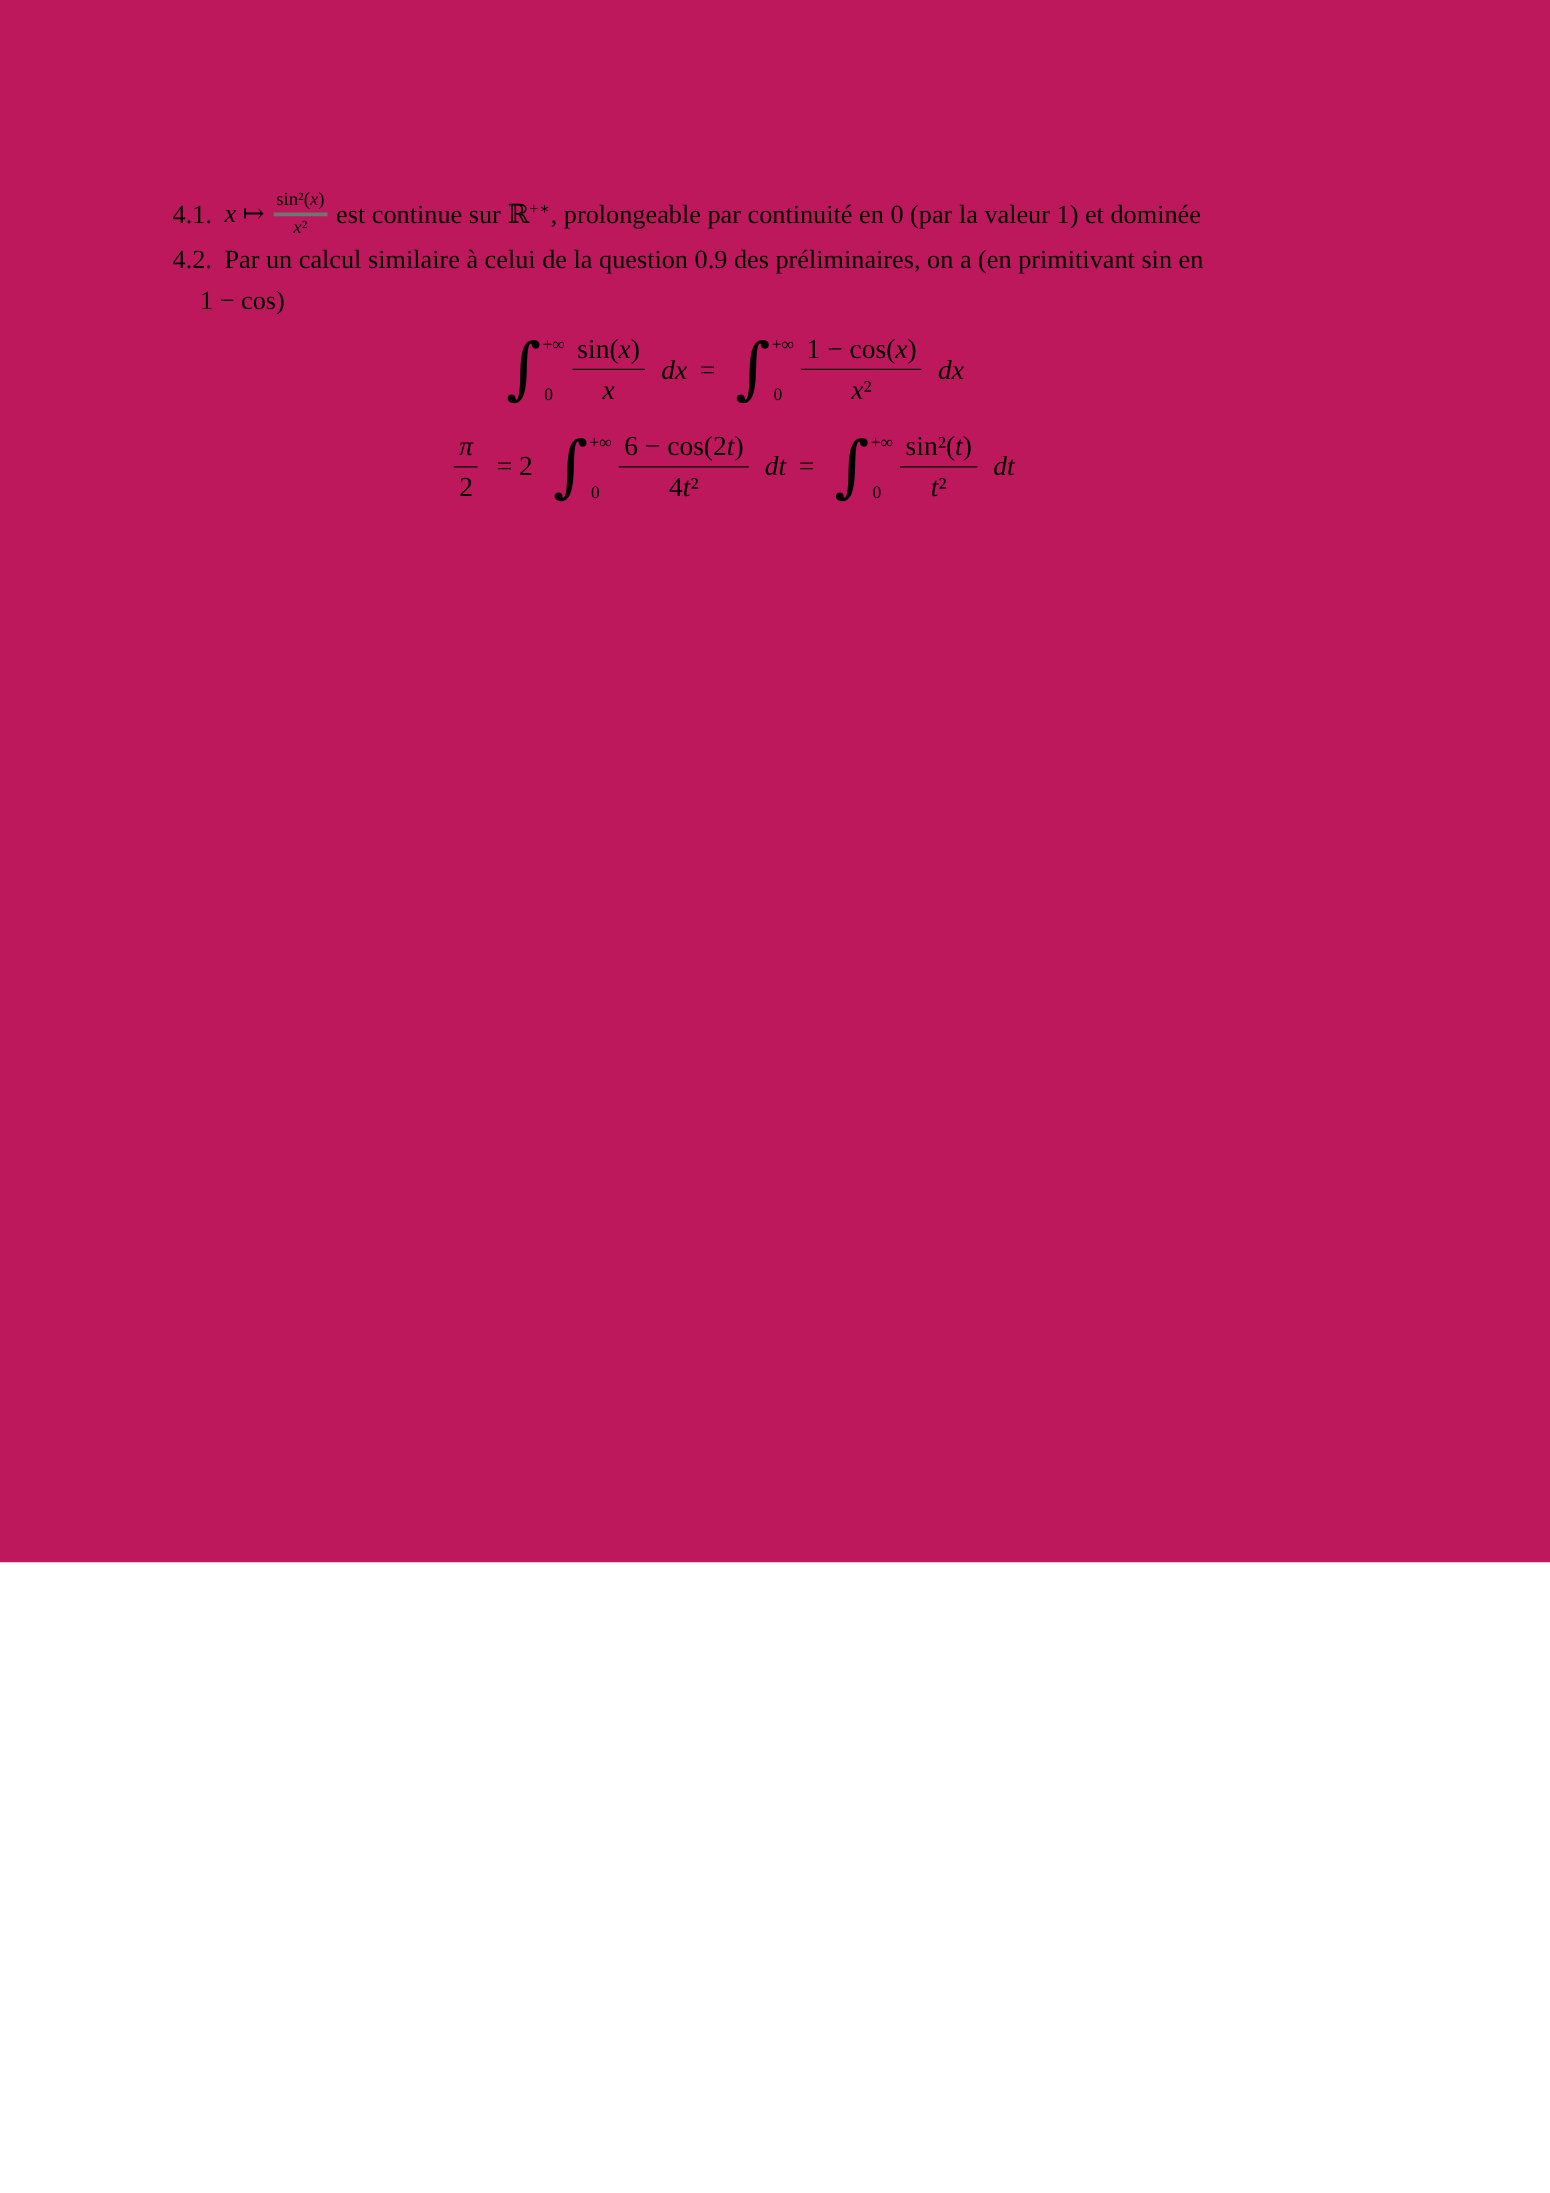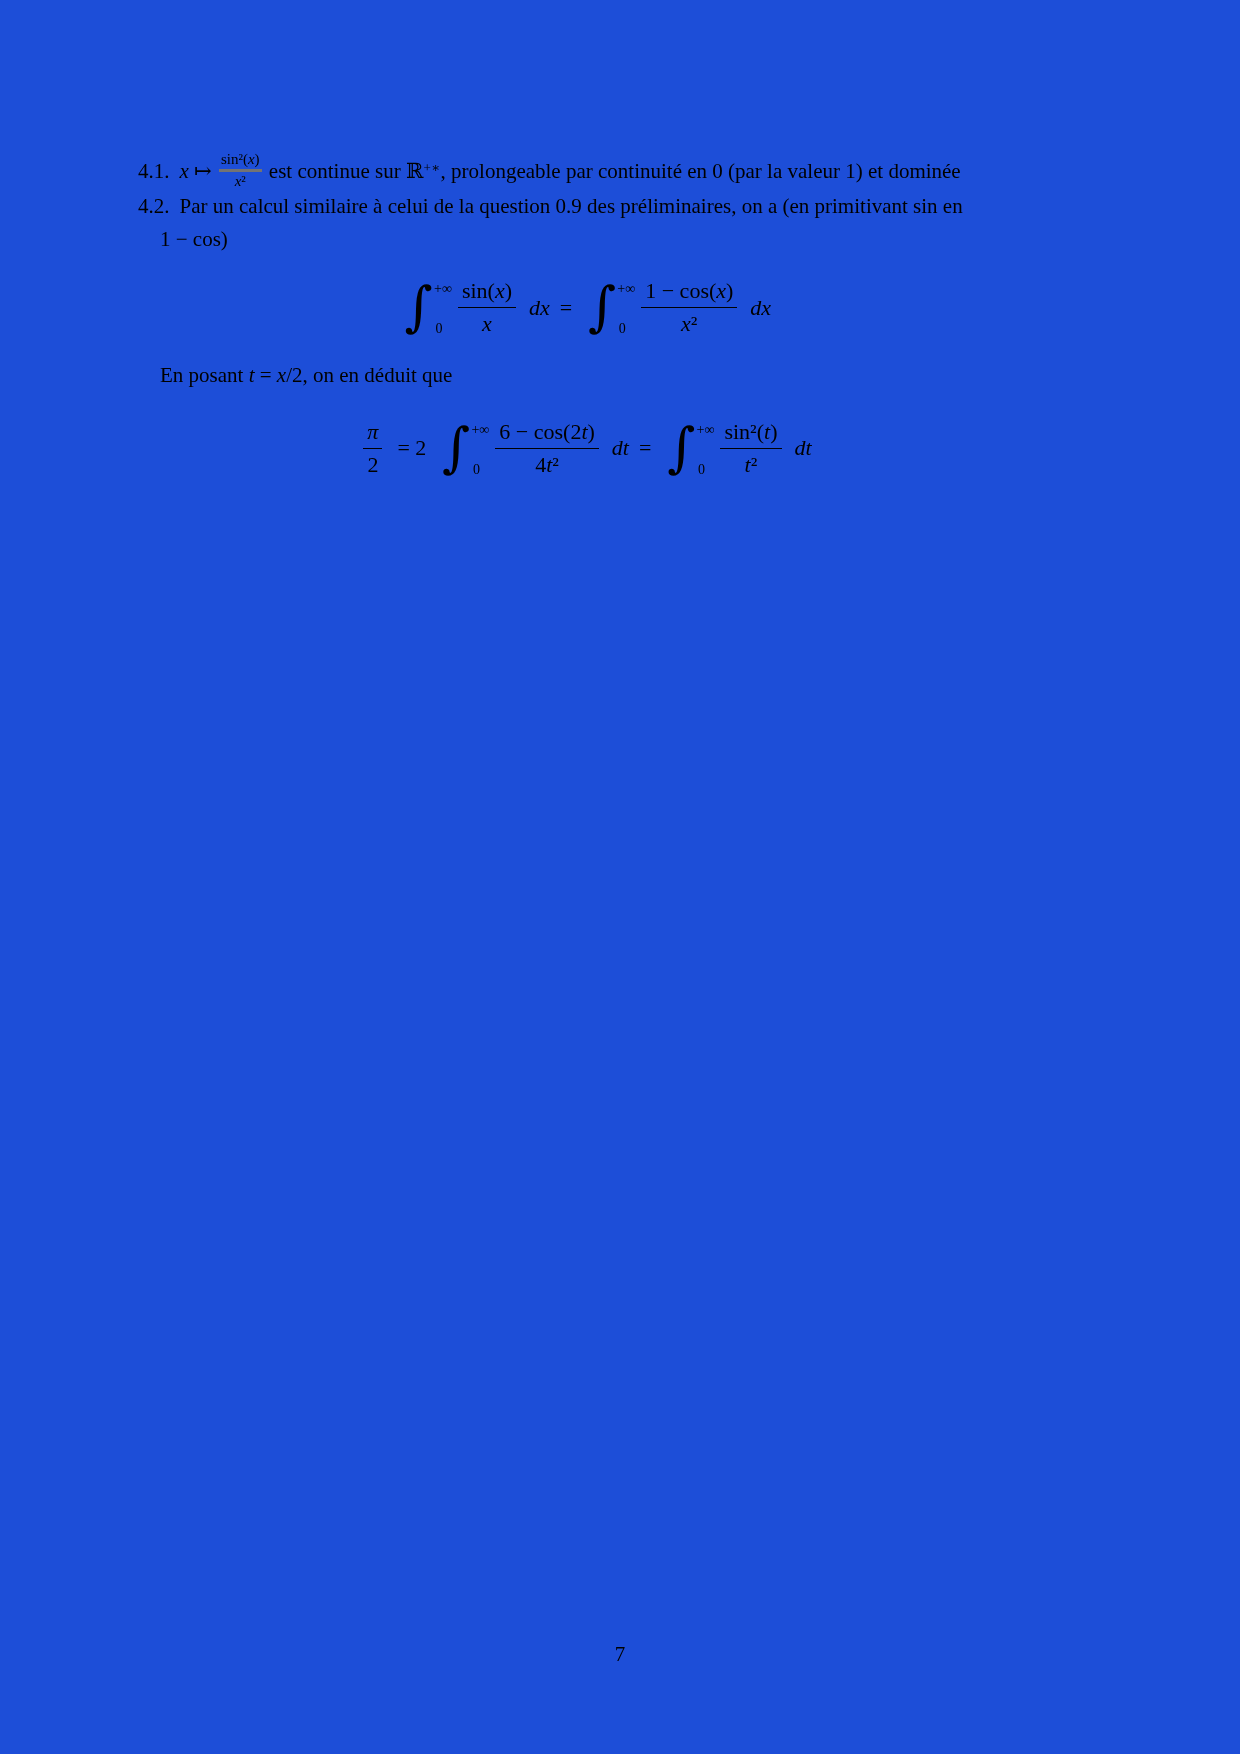--- a/index.html
+++ b/index.html
@@ -3,22 +3,22 @@
 <meta charset="utf-8">
 <style>
   html, body {
     margin: 0;
     padding: 0;
     background: #ffffff;
   }
   .page {
     position: relative;
     width: 1240px;
-    height: 1754px;
-    background: #1d4ed8;
+    height: 1250px;
+    background: #be185d;
     color: #000000;
     font-family: "Liberation Serif", "DejaVu Serif", serif;
     overflow: hidden;
   }
   .content {
     position: absolute;
     left: 138px;
     top: 150px;
     width: 872px;
     font-size: 21px;
@@ -66,21 +66,21 @@
     font-size: 22px;
     line-height: 1.2;
     text-align: center;
   }
   .eq1 { margin: 5px 0 4px 0; }
   .eq2 { margin: 10px 0; }
 
   .dfrac {
     display: inline-block;
     text-align: center;
-    margin: 17px 5px;
+    margin: 4px 5px;
   }
   .dfrac .fnum {
     display: block;
     border-bottom: 1.4px solid #000;
     padding: 0 4px 3px 4px;
   }
   .dfrac .fden { display: block; padding-top: 3px; }
 
   .int {
     display: inline-flex;
@@ -151,21 +151,20 @@
               <span class="lsub">0</span>
             </span>
           </span>
         <span class="dfrac">
             <span class="fnum"><span class="m-rm">1 − cos(</span><span class="m-it">x</span><span class="m-rm">)</span></span>
             <span class="fden"><span class="m-it">x</span><span class="m-rm">²</span></span>
           </span>
         <span class="dterm"><span class="m-it">dx</span></span>
       </div>
 
-      <div class="line"><span class="m-rm">En posant </span><span class="m-it">t</span><span class="m-rm"> = </span><span class="m-it">x</span><span class="m-rm">/2, on en déduit que</span></div>
 
       <div class="eq eq2">
         <span class="dfrac">
             <span class="fnum"><span class="m-it">π</span></span>
             <span class="fden"><span class="m-rm">2</span></span>
           </span>
         <span class="mrel"><span class="m-rm">= 2</span></span>
         <span class="int">
             <span class="intsign">∫</span>
             <span class="lims">

